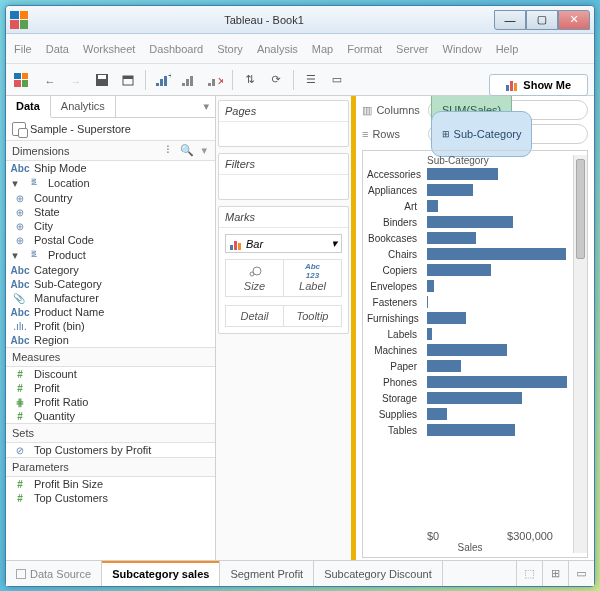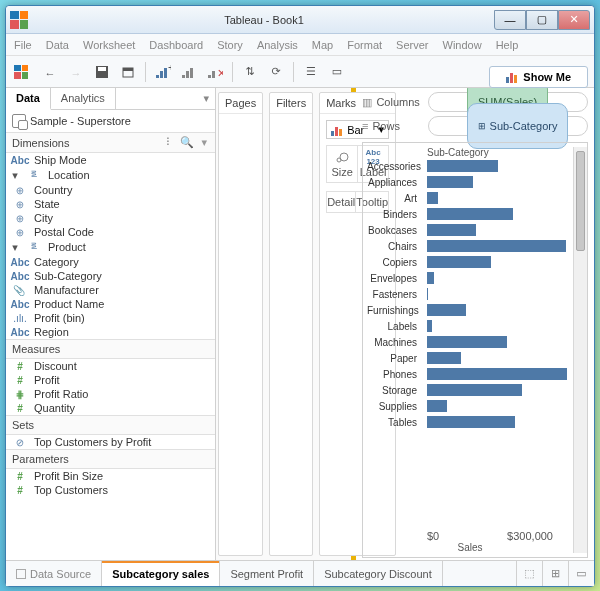--- a/index.html
+++ b/index.html
@@ -6,21 +6,21 @@
 body { background:linear-gradient(135deg,#7DD8E8 0%,#5FBFE0 50%,#C8E890 100%); width:600px; height:591px; overflow:hidden; }
 .window { position:absolute; left:5px; top:5px; width:590px; height:582px; background:#fff; border:1px solid #3C7FB1; border-radius:4px; box-shadow:0 0 8px rgba(0,0,0,.3); display:flex; flex-direction:column; }
 .titlebar { height:28px; background:linear-gradient(#F4F8FB,#DDE9F5); border-bottom:1px solid #B8CBE0; display:flex; align-items:center; padding:0 4px; border-radius:4px 4px 0 0;text-align:center; }
 .app-icon { width:18px; height:18px; margin-right:6px; display:grid; grid-template:1fr 1fr/1fr 1fr; gap:1px; }
 .app-icon div:nth-child(1){background:#1F77B4;} .app-icon div:nth-child(2){background:#FF7F0E;} .app-icon div:nth-child(3){background:#E15759;} .app-icon div:nth-child(4){background:#59A14F;}
 .title { color:#333; flex:1; }
 .win-btns { display:flex; gap:0; }
 .win-btn { width:32px; height:20px; border:1px solid #7A95B0; background:linear-gradient(#E9F1F8,#CFDCE8); display:flex; align-items:center; justify-content:center; font-size:11px; cursor:pointer; }
 .win-btn.close { background:linear-gradient(#E8A1A1,#D87070); color:#fff; border-radius:0 3px 0 0; }
 .win-btn:first-child{border-radius:0 0 0 3px;}
-.menubar { height:22px; display:flex; align-items:center; padding:0 8px; gap:14px; color:#888; background:#F7F9FB; border-bottom:1px solid #E0E0E0; }
+.menubar { height:30px; display:flex; align-items:center; padding:0 8px; gap:14px; color:#888; background:#F7F9FB; border-bottom:1px solid #E0E0E0; }
 .menubar span { cursor:pointer; }
 .toolbar { height:32px; display:flex; align-items:center; padding:0 6px; gap:2px; background:#F7F9FB; border-bottom:1px solid #D0D0D0; }
 .tb-btn { width:24px; height:24px; display:flex; align-items:center; justify-content:center; color:#555; cursor:pointer; border:1px solid transparent; border-radius:2px; }
 .tb-sep { width:1px; height:20px; background:#D0D0D0; margin:0 3px; }
 .showme { margin-left:auto; padding:4px 16px; border:1px solid #B0C4D8; border-radius:3px; background:#fff; display:flex; align-items:center; gap:6px; cursor:pointer; font-weight:bold;margin-top:10px; }
 .showme-icon { display:flex; gap:1px; align-items:flex-end; height:12px;}
 .showme-icon span{width:3px;} .showme-icon span:nth-child(1){height:6px;background:#4E79A7;} .showme-icon span:nth-child(2){height:10px;background:#E15759;} .showme-icon span:nth-child(3){height:8px;background:#F28E2B;}
 .body { flex:1; display:flex; overflow:hidden; }
 .sidepane { width:210px; border-right:1px solid #D0D0D0; display:flex; flex-direction:column; overflow:hidden;}
 .tabs { display:flex; border-bottom:1px solid #D0D0D0; }
@@ -34,35 +34,35 @@
 .section-hdr .tools{margin-left:auto;color:#999;letter-spacing:2px;}
 .tree { overflow-y:auto; flex:0 0 auto; color:#333;}
 .tree .row { display:flex; align-items:center; padding:1px 4px; gap:4px; cursor:pointer; white-space:nowrap;}
 .indent1{padding-left:18px;} .indent2{padding-left:36px;}
 .ficon{width:20px;text-align:center;font-size:10px;}
 .abc{color:#4E79A7;font-weight:bold;}
 .hash{color:#59A14F;font-weight:bold;}
 .hier{color:#6A8CB0;}
 .globe{color:#6A8CB0;}
 .caret{color:#555;width:10px;text-align:center;}
-.midpane { width:140px; border-right:5px solid #eab308; padding:4px 2px; display:flex; flex-direction:row; gap:6px; background:#FAFAFA;}
+.midpane { width:140px; border-right:5px solid #eab308; padding:4px 2px; display:flex; flex-direction:column; gap:6px; background:#FAFAFA;font-style:italic;}
 .card { background:#fff; border:1px solid #D8D8D8; border-radius:2px; }
 .card-hdr { padding:4px 6px; border-bottom:1px solid #E8E8E8; color:#444;}
 .card-body { padding:6px; min-height:24px;}
 .mark-sel { width:100%; border:1px solid #CCC; padding:2px 4px; display:flex; align-items:center; gap:4px; background:#fff;}
 .mark-grid{display:flex;gap:0;margin-top:6px;}
 .mark-cell{flex:1;border:1px solid #E0E0E0;text-align:center;padding:4px 0;font-size:10px;color:#555;display:flex;flex-direction:column;align-items:center;gap:2px;}
 .mark-cell:not(:first-child){border-left:none;}
 .mc-icon{height:14px;display:flex;align-items:center;justify-content:center;}
 .rightpane { flex:1; display:flex; flex-direction:column; overflow:hidden;}
 .shelves { padding:4px 6px; display:flex; flex-direction:column; gap:4px; }
 .shelf { display:flex; align-items:center; gap:6px; }
 .shelf-lbl { width:60px; display:flex; align-items:center; gap:4px; color:#555;}
 .shelf-box { flex:1; border:1px solid #D0D0D0; border-radius:10px; height:20px; display:flex; align-items:center; padding:0 2px;}
-.pill { border-radius:10px; padding:16px 10px; font-size:10px; display:flex; align-items:center; gap:4px;margin-left:36px;}
+.pill { border-radius:10px; padding:16px 10px; font-size:10px; display:flex; align-items:center; gap:4px;}
 .pill.green{background:#B8E0C8;border:1px solid #7FB98D;color:#2A5A3A;}
 .pill.blue{background:#CFE4F5;border:1px solid #8FB8D8;color:#2A4A6A;}
 .viz { flex:1; border:1px solid #D0D0D0; margin:2px 6px 2px 6px; padding:4px 0 4px 4px; overflow:hidden; position:relative; display:flex;}
 .viz-inner{flex:1;display:flex;flex-direction:column;}
 .viz-title{font-size:10px;color:#555;padding-left:60px;}
 .chart-rows{flex:1;overflow:hidden;}
 .crow{display:flex;align-items:center;height:16px;}
 .crow .lbl{width:60px;text-align:right;padding-right:10px;font-size:10px;color:#333;white-space:nowrap;overflow:hidden;}
 .crow .bar{height:12px;background:#4E79A7;}
 .axis{display:flex;padding-left:60px;font-size:10px;color:#555;justify-content:space-between;padding-right:20px;}

